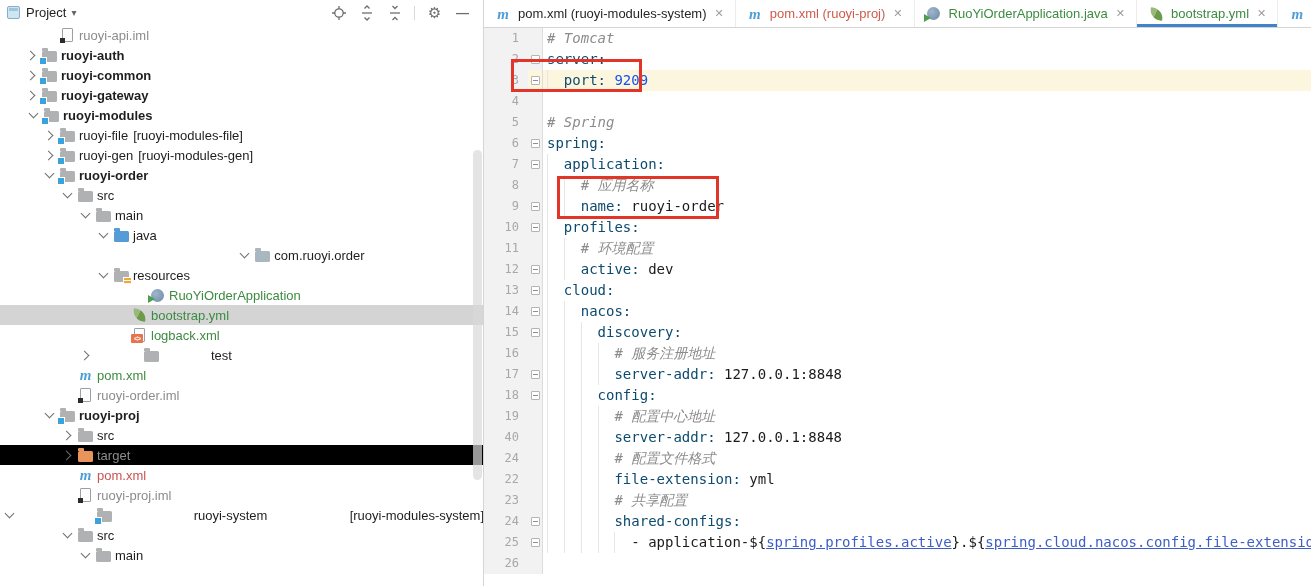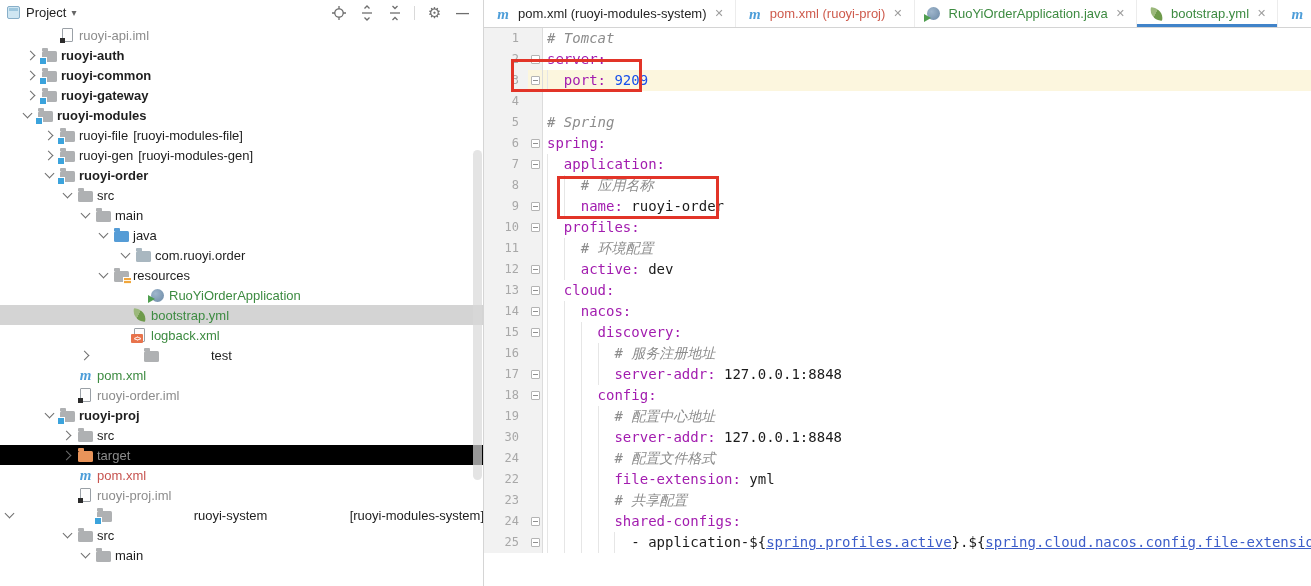--- a/index.html
+++ b/index.html
@@ -68,21 +68,21 @@
 
   .editor-body{position:relative;flex:1;background:#fff;overflow:hidden}
   .eline{display:flex;height:21px;font-family:"DejaVu Sans Mono",monospace;font-size:14px;line-height:21px}
   .ln{flex:0 0 44px;background:#F2F2F2;color:#A8A8A8;text-align:right;padding-right:9px;font-size:12px}
   .fold{flex:0 0 15px;background:#F2F2F2;border-right:1px solid #DCDCDC;position:relative}
   .fm{position:absolute;top:6px;left:3px;width:9px;height:9px;background:#fff;border:1px solid #B4B4B4;border-radius:1px}
   .fm::after{content:"";position:absolute;left:1px;right:1px;top:3px;height:1px;background:#8F8F8F}
   .codeS{flex:1;white-space:pre;padding-left:4px;position:relative;color:#1B1B1B}
   .eline.current .fold,.eline.current .codeS{background:#FCF6DE}
   .guide{position:absolute;top:0;bottom:0;width:1px;background:#E6E6E6}
-  .tk-key{color:#a21caf}
+  .tk-key{color:#0c4a6e}
   .tk-com{color:#8C8C8C;font-style:italic}
   .tk-num{color:#1750EB}
   .tk-val{color:#1B1B1B}
   .tk-plain{color:#1B1B1B}
   .tk-link{color:#3D5EC9;text-decoration:underline}
 
   .redbox{position:absolute;border:3px solid #E23428;pointer-events:none}
   .redbox.box1{left:27px;top:31px;width:131px;height:33px}
   .redbox.box2{left:73px;top:148px;width:162px;height:43px}
 </style>
@@ -164,21 +164,21 @@
           </span>
           <span class="iconslot">
             <span class="ticon">
               <span class="fi">
                 <span class="bmod"></span>
               </span>
             </span>
           </span>
           <span class="tlabel2 b">ruoyi-gateway</span>
         </div>
-        <div class="trow" style="padding-left: 18px;">
+        <div class="trow" style="padding-left: 24px;">
           <span class="chevslot">
             <span class="chev exp"></span>
           </span>
           <span class="iconslot">
             <span class="ticon">
               <span class="fi">
                 <span class="bmod"></span>
               </span>
             </span>
           </span>
@@ -251,21 +251,21 @@
           <span class="chevslot">
             <span class="chev exp"></span>
           </span>
           <span class="iconslot">
             <span class="ticon">
               <span class="fi blue"></span>
             </span>
           </span>
           <span class="tlabel2">java</span>
         </div>
-        <div class="trow" style="padding-left: 116px;">
+        <div class="trow" style="padding-left: 116px; justify-content: center;">
           <span class="chevslot">
             <span class="chev exp"></span>
           </span>
           <span class="iconslot">
             <span class="ticon">
               <span class="fi pkg"></span>
             </span>
           </span>
           <span class="tlabel2">com.ruoyi.order</span>
         </div>
@@ -591,21 +591,21 @@
             <span class="fm"></span>
           </span>
           <span class="codeS"><span class="guide" style="left: 4px;"></span><span class="guide" style="left: 20.86px;"></span><span class="guide" style="left: 37.72px;"></span><span class="tk-key">      config:</span></span>
         </div>
         <div class="eline">
           <span class="ln">19</span>
           <span class="fold"></span>
           <span class="codeS"><span class="guide" style="left: 4px;"></span><span class="guide" style="left: 20.86px;"></span><span class="guide" style="left: 37.72px;"></span><span class="guide" style="left: 54.58px;"></span><span class="tk-com">        # 配置中心地址</span></span>
         </div>
         <div class="eline">
-          <span class="ln">30</span>
+          <span class="ln">40</span>
           <span class="fold"></span>
           <span class="codeS"><span class="guide" style="left: 4px;"></span><span class="guide" style="left: 20.86px;"></span><span class="guide" style="left: 37.72px;"></span><span class="guide" style="left: 54.58px;"></span><span class="tk-key">        server-addr:</span><span class="tk-val"> 127.0.0.1:8848</span></span>
         </div>
         <div class="eline">
           <span class="ln">24</span>
           <span class="fold"></span>
           <span class="codeS"><span class="guide" style="left: 4px;"></span><span class="guide" style="left: 20.86px;"></span><span class="guide" style="left: 37.72px;"></span><span class="guide" style="left: 54.58px;"></span><span class="tk-com">        # 配置文件格式</span></span>
         </div>
         <div class="eline">
           <span class="ln">22</span>
@@ -623,19 +623,24 @@
             <span class="fm"></span>
           </span>
           <span class="codeS"><span class="guide" style="left: 4px;"></span><span class="guide" style="left: 20.86px;"></span><span class="guide" style="left: 37.72px;"></span><span class="guide" style="left: 54.58px;"></span><span class="tk-key">        shared-configs:</span></span>
         </div>
         <div class="eline">
           <span class="ln">25</span>
           <span class="fold">
             <span class="fm"></span>
           </span>
           <span class="codeS"><span class="guide" style="left: 4px;"></span><span class="guide" style="left: 20.86px;"></span><span class="guide" style="left: 37.72px;"></span><span class="guide" style="left: 54.58px;"></span><span class="guide" style="left: 71.44px;"></span><span class="tk-plain">          - application-${</span><span class="tk-link">spring.profiles.active</span><span class="tk-plain">}.${</span><span class="tk-link">spring.cloud.nacos.config.file-extension</span></span>
+        </div>
+        <div class="eline">
+          <span class="ln">26</span>
+          <span class="fold"></span>
+          <span class="codeS"></span>
         </div>
         <div class="redbox box1"></div>
       <div class="redbox box2"></div>
     </div>
   </div>
 
 </div>
 
 </body></html>

